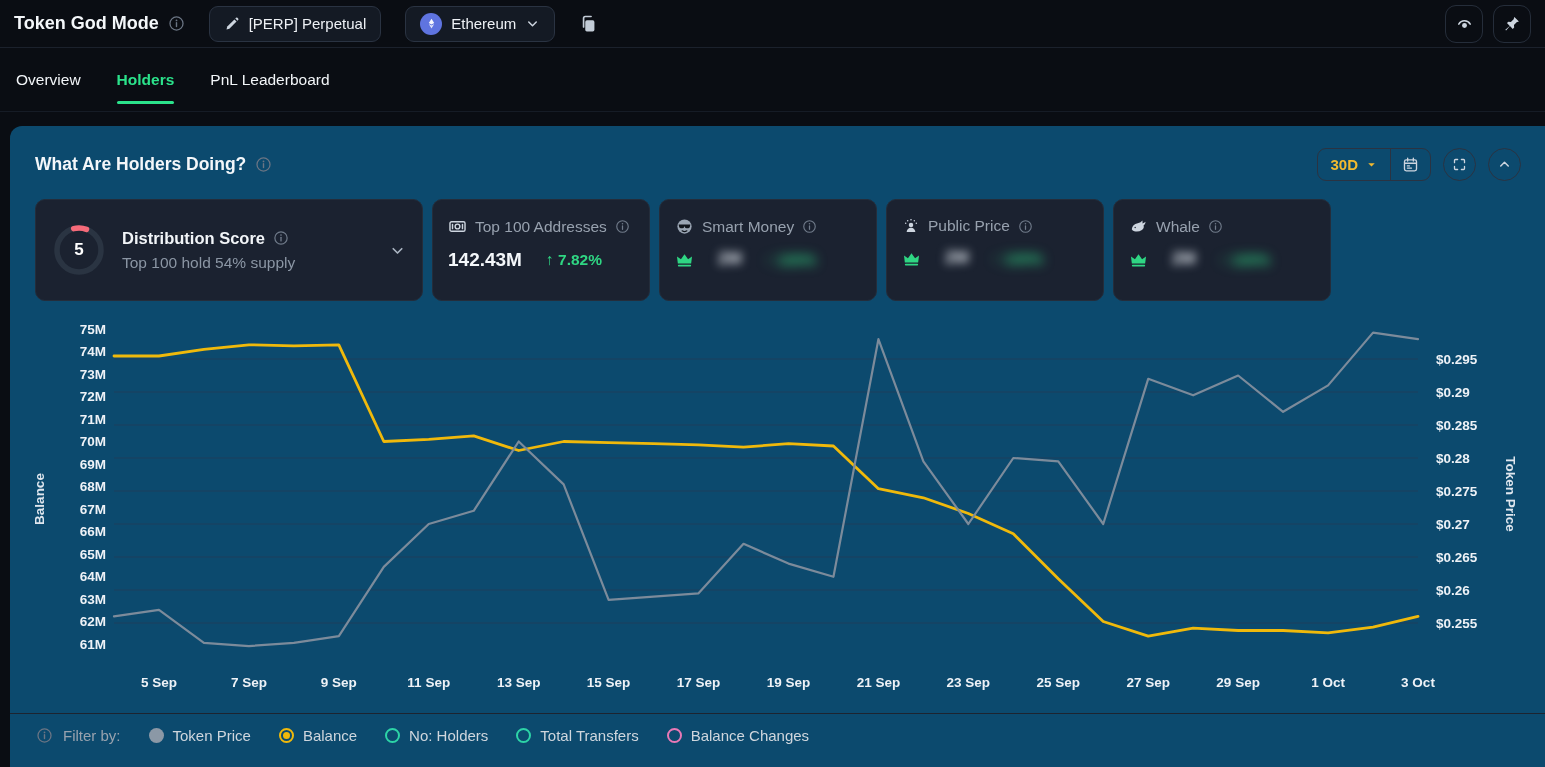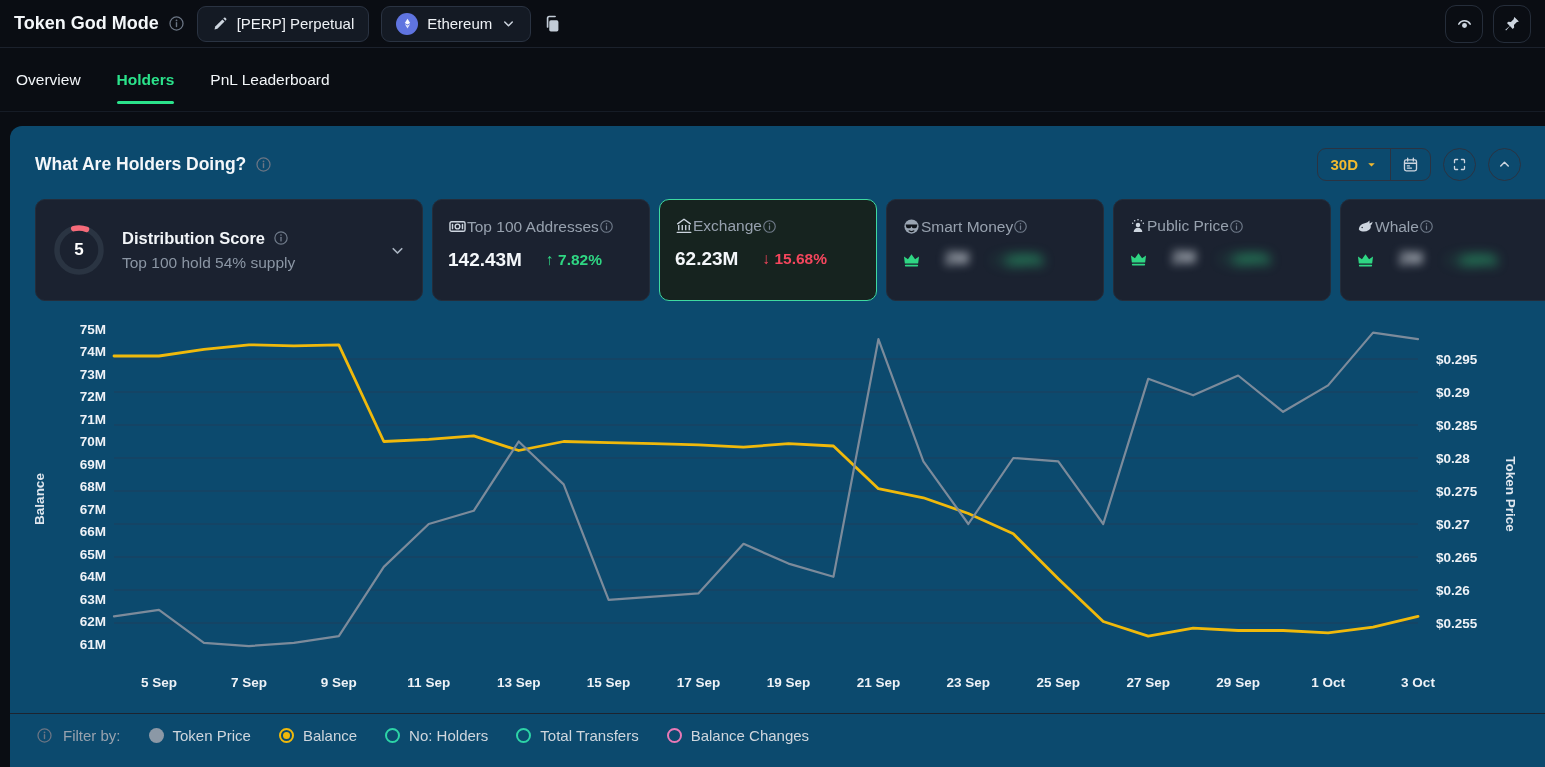--- a/index.html
+++ b/index.html
@@ -6,21 +6,21 @@
   html,body { margin:0; padding:0; }
   body {
     width:1545px; height:767px; overflow:hidden;
     background:#0a0d13; color:#e7ebf0;
     font-family:"Liberation Sans", sans-serif;
     -webkit-font-smoothing:antialiased;
   }
   svg { display:block; }
 
   
-  .topbar { height:48px; display:flex; align-items:center; gap:12px; padding:0 14px;
+  .topbar { height:48px; display:flex; align-items:center; gap:24px; padding:0 14px;
             border-bottom:1px solid #1b212c; }
   .brand { display:flex; align-items:center; gap:9px; font-size:18px; font-weight:700; color:#f4f7fa; }
   .pill { display:flex; align-items:center; gap:9px; background:#141a24; border:1px solid #2a3342;
           border-radius:9px; padding:16px 14px; height:36px; font-size:15px; color:#eef1f5; cursor:pointer; }
   .eth-badge { width:22px; height:22px; border-radius:50%; background:#5f74e0; display:flex;
                align-items:center; justify-content:center; }
   .icon { color:#cdd5df; display:flex; align-items:center; justify-content:center; }
   .muted-ic { color:#6b7584; }
   .topbar-right { margin-left:auto; display:flex; gap:10px; }
   .sq-btn { width:38px; height:38px; border:1px solid #252d3a; border-radius:11px; background:transparent;
@@ -51,21 +51,21 @@
   .card { background:#1b2230; border:1px solid #242d3b; border-radius:10px; flex:0 0 auto; }
   .card.sel { border:1.5px solid #3fd9a0; background:#16231f; }
   .card-dist { width:388px; display:flex; align-items:center; gap:16px; padding:0 16px; cursor:pointer; }
   .gauge-wrap { position:relative; width:54px; height:54px; flex:0 0 auto; }
   .gauge-num { position:absolute; inset:0; display:flex; align-items:center; justify-content:center;
                font-size:17px; font-weight:700; color:#fff; }
   .dist-text { flex:1; }
   .dist-title { font-size:16.5px; font-weight:700; color:#f2f5f8; display:flex; align-items:center; gap:8px; }
   .dist-sub { margin-top:6px; font-size:15.5px; color:#8b96a4; }
   .card-stat { width:218px; padding:17px 15px; cursor:pointer; }
-  .stat-head { display:flex; align-items:center; font-size:15.5px; color:#97a1ae; }
+  .stat-head { display:flex; align-items:center; gap:8px; font-size:15.5px; color:#97a1ae; }
   .stat-val { margin-top:13px; display:flex; align-items:center; gap:24px; }
   .val { font-size:19px; font-weight:700; color:#f4f7fa; }
   .chg { font-size:15.5px; font-weight:700; }
   .chg.up { color:#2fd683; }
   .chg.down { color:#f5465d; }
   .masked-white { filter:blur(5px); font-size:17px; font-weight:700; color:#dfe5ec; }
   .masked-green { filter:blur(6px); font-size:15px; font-weight:700; color:#2fd683; }
   .info-ic { color:#707b8a; flex:0 0 auto; }
 
   
@@ -251,43 +251,20 @@
               <circle cx="12" cy="7.6" r="1.25" fill="currentColor"></circle>
             </svg>
         </span>
       </div>
       <div class="stat-val">
         <span class="val">142.43M</span>
         <span class="chg up">↑ 7.82%</span>
       </div>
     </div>
 
-    <div class="card card-stat sel">
-      <div class="stat-head">
-        <span class="icon">
-          <svg width="18" height="18" viewBox="0 0 24 24">
-              <path d="M3 9.5L12 3l9 6.5" stroke="currentColor" stroke-width="1.8" fill="none" stroke-linejoin="round"></path>
-              <path d="M5 10.5v7M9.7 10.5v7M14.3 10.5v7M19 10.5v7" stroke="currentColor" stroke-width="1.8"></path>
-              <path d="M3 20.5h18" stroke="currentColor" stroke-width="1.8" stroke-linecap="round"></path>
-            </svg>
-        </span>
-        <span>Exchange</span>
-        <span class="icon info-ic">
-          <svg width="15" height="15" viewBox="0 0 24 24">
-              <circle cx="12" cy="12" r="9.2" stroke="currentColor" stroke-width="1.8" fill="none"></circle>
-              <path d="M12 11v5.4" stroke="currentColor" stroke-width="2" stroke-linecap="round"></path>
-              <circle cx="12" cy="7.6" r="1.25" fill="currentColor"></circle>
-            </svg>
-        </span>
-      </div>
-      <div class="stat-val">
-        <span class="val">62.23M</span>
-        <span class="chg down">↓ 15.68%</span>
-      </div>
-    </div>
 
     <div class="card card-stat">
       <div class="stat-head">
         <span class="icon">
           <svg width="19" height="19" viewBox="0 0 24 24">
               <circle cx="12" cy="12" r="9" fill="#9aa5b3"></circle>
               <path d="M4.6 9.6h14.8l-.6 2.6a2.6 2.6 0 0 1-2.6 2h-1.4a2.6 2.6 0 0 1-2.5-1.9l-.3-1-.3 1a2.6 2.6 0 0 1-2.5 1.9H7.8a2.6 2.6 0 0 1-2.6-2z" fill="#10151c"></path>
               <path d="M9 17.4q3 2.2 6 0" stroke="#10151c" stroke-width="1.5" fill="none" stroke-linecap="round"></path>
             </svg>
         </span>

